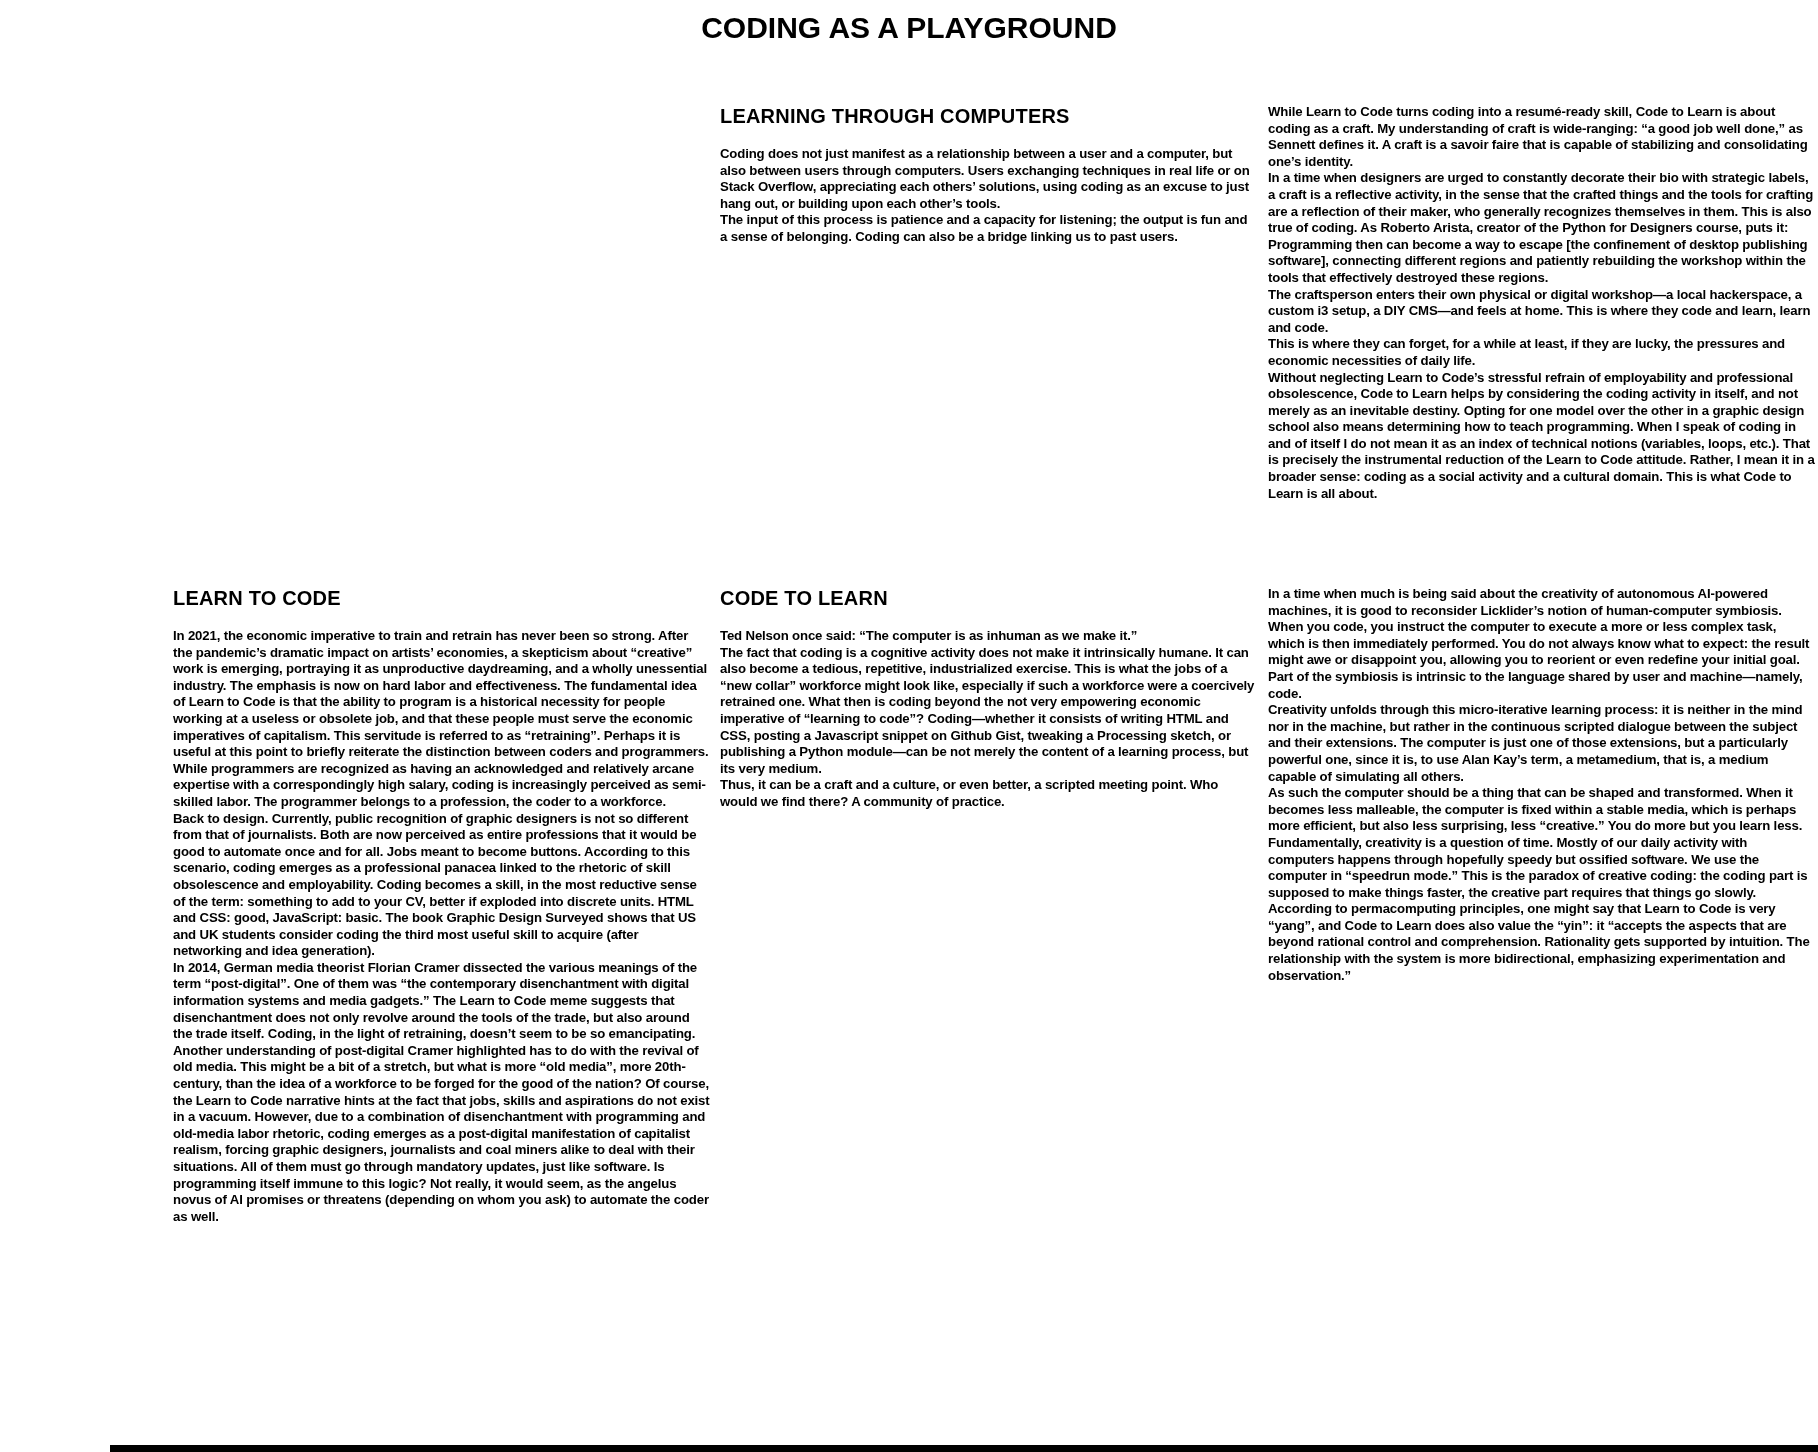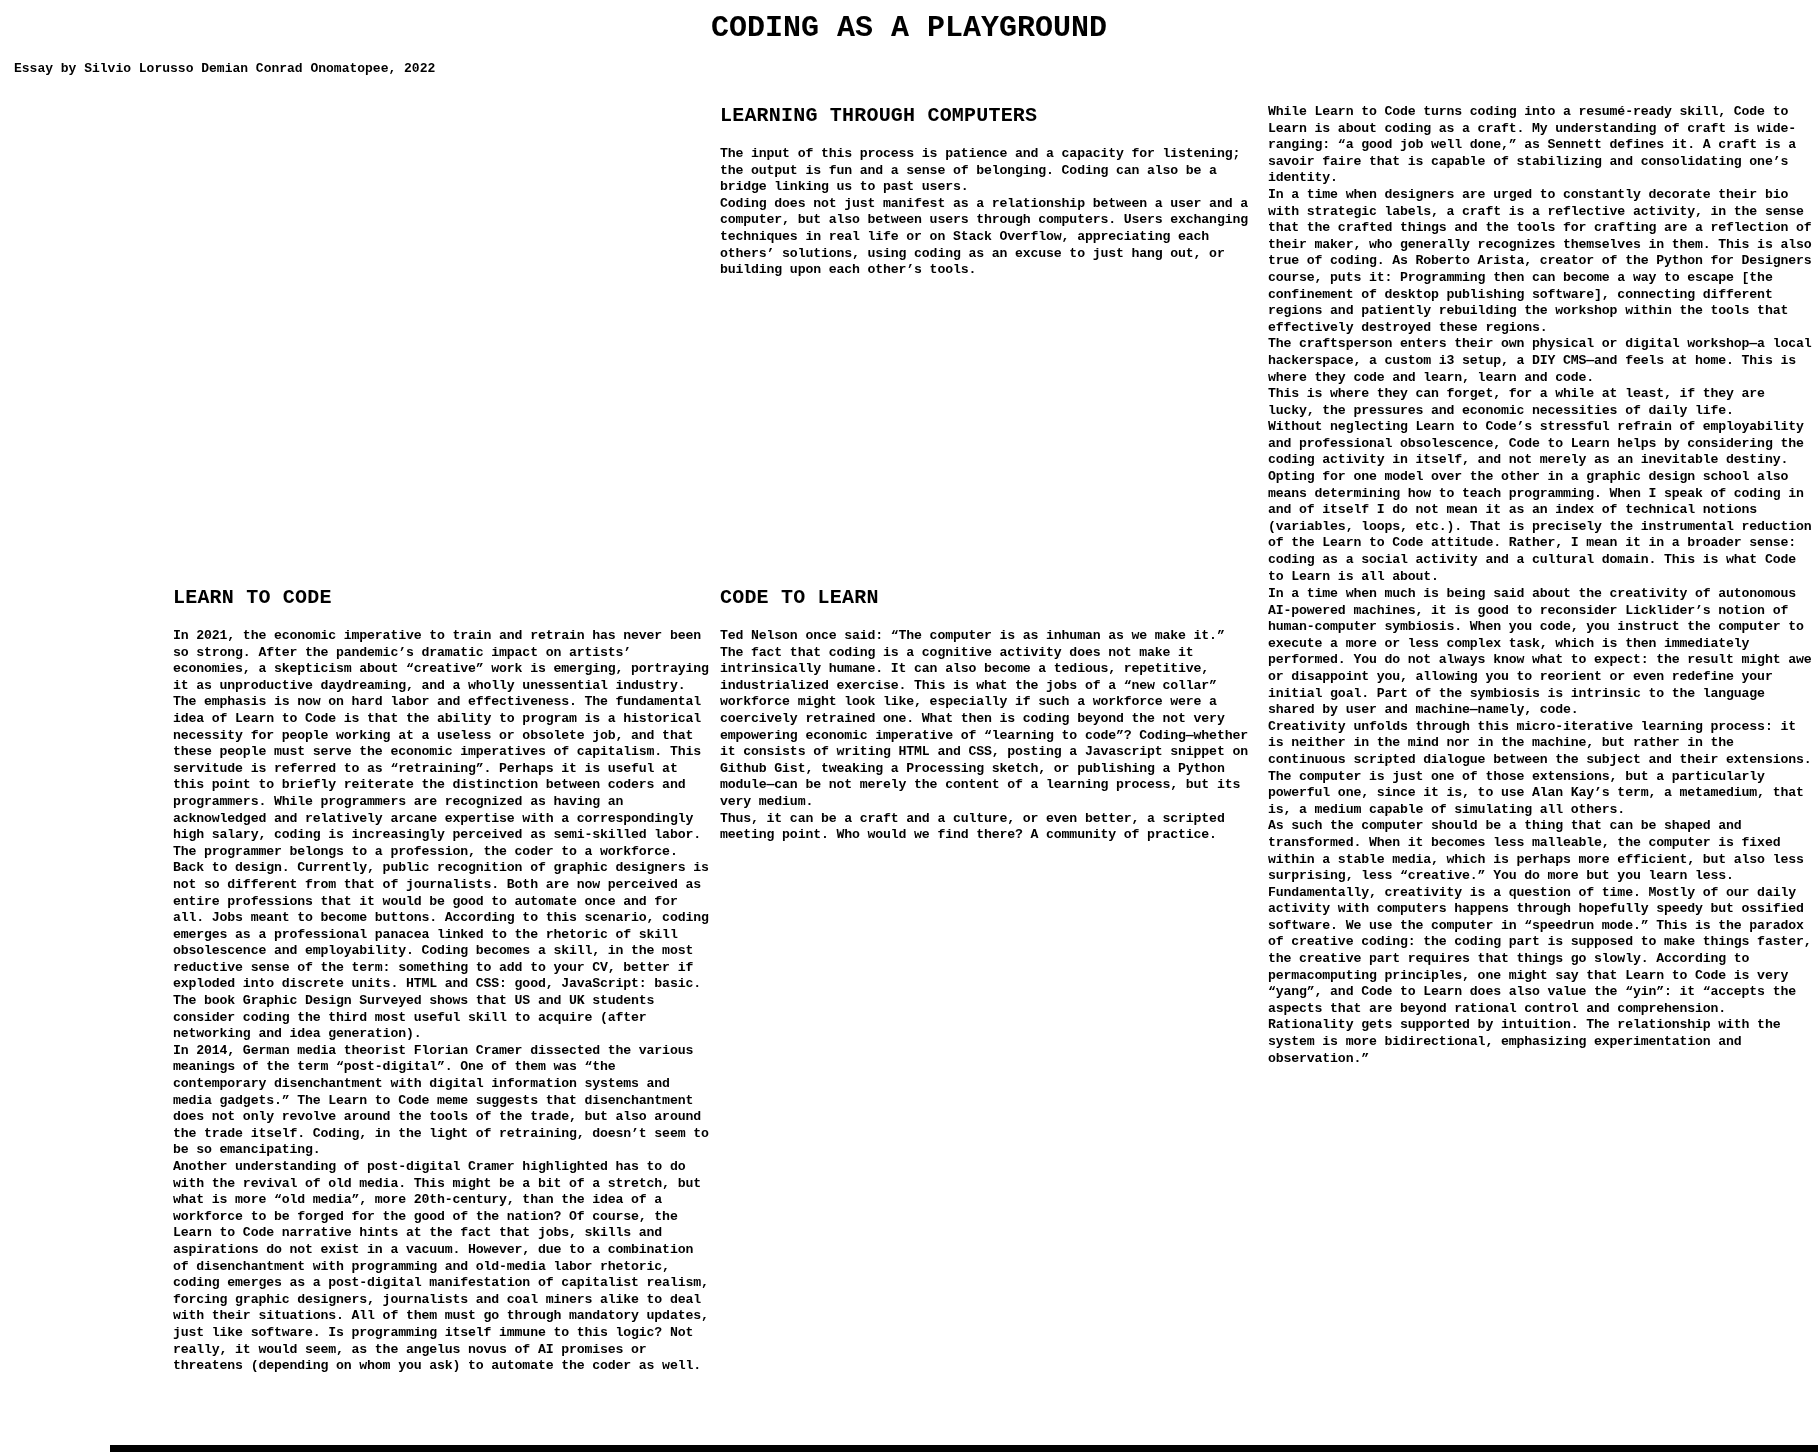--- a/index.html
+++ b/index.html
@@ -5,21 +5,21 @@
   html, body {
     margin: 0;
     padding: 0;
     background: #ffffff;
   }
   .page {
     position: relative;
     width: 1818px;
     height: 1452px;
     background: #ffffff;
-    font-family: Liberation Mono, monospace;
+    font-family: Liberation Sans, sans-serif;
     font-weight: bold;
     color: #000000;
     overflow: hidden;
   }
   .title {
     position: absolute;
     top: 12px;
     left: 0;
     width: 100%;
     margin: 0;
@@ -68,27 +68,26 @@
   }
 </style>
 </head>
 <body>
 
 <div class="page">
 
   <h1 class="title">CODING AS A PLAYGROUND</h1>
 
   <div class="meta">
-    <div>Essay by Silvio Lorusso Demian Conrad Onomatopee, 2022</div>
   </div>
 
   <section class="col col-a">
     <h2>LEARNING THROUGH COMPUTERS</h2>
+    <p>Coding does not just manifest as a relationship between a user and a computer, but also between users through computers. Users exchanging techniques in real life or on Stack Overflow, appreciating each others’ solutions, using coding as an excuse to just hang out, or building upon each other’s tools.</p>
     <p>The input of this process is patience and a capacity for listening; the output is fun and a sense of belonging. Coding can also be a bridge linking us to past users.</p>
-    <p>Coding does not just manifest as a relationship between a user and a computer, but also between users through computers. Users exchanging techniques in real life or on Stack Overflow, appreciating each others’ solutions, using coding as an excuse to just hang out, or building upon each other’s tools.</p>
   </section>
 
   <section class="col col-b">
     <p>While Learn to Code turns coding into a resumé-ready skill, Code to Learn is about coding as a craft. My understanding of craft is wide-ranging: “a good job well done,” as Sennett defines it. A craft is a savoir faire that is capable of stabilizing and consolidating one’s identity.</p>
     <p>In a time when designers are urged to constantly decorate their bio with strategic labels, a craft is a reflective activity, in the sense that the crafted things and the tools for crafting are a reflection of their maker, who generally recognizes themselves in them. This is also true of coding. As Roberto Arista, creator of the Python for Designers course, puts it: Programming then can become a way to escape [the confinement of desktop publishing software], connecting different regions and patiently rebuilding the workshop within the tools that effectively destroyed these regions.</p>
     <p>The craftsperson enters their own physical or digital workshop—a local hackerspace, a custom i3 setup, a DIY CMS—and feels at home. This is where they code and learn, learn and code.</p>
     <p>This is where they can forget, for a while at least, if they are lucky, the pressures and economic necessities of daily life.</p>
     <p>Without neglecting Learn to Code’s stressful refrain of employability and professional obsolescence, Code to Learn helps by considering the coding activity in itself, and not merely as an inevitable destiny. Opting for one model over the other in a graphic design school also means determining how to teach programming. When I speak of coding in and of itself I do not mean it as an index of technical notions (variables, loops, etc.). That is precisely the instrumental reduction of the Learn to Code attitude. Rather, I mean it in a broader sense: coding as a social activity and a cultural domain. This is what Code to Learn is all about.</p>
   </section>
 

